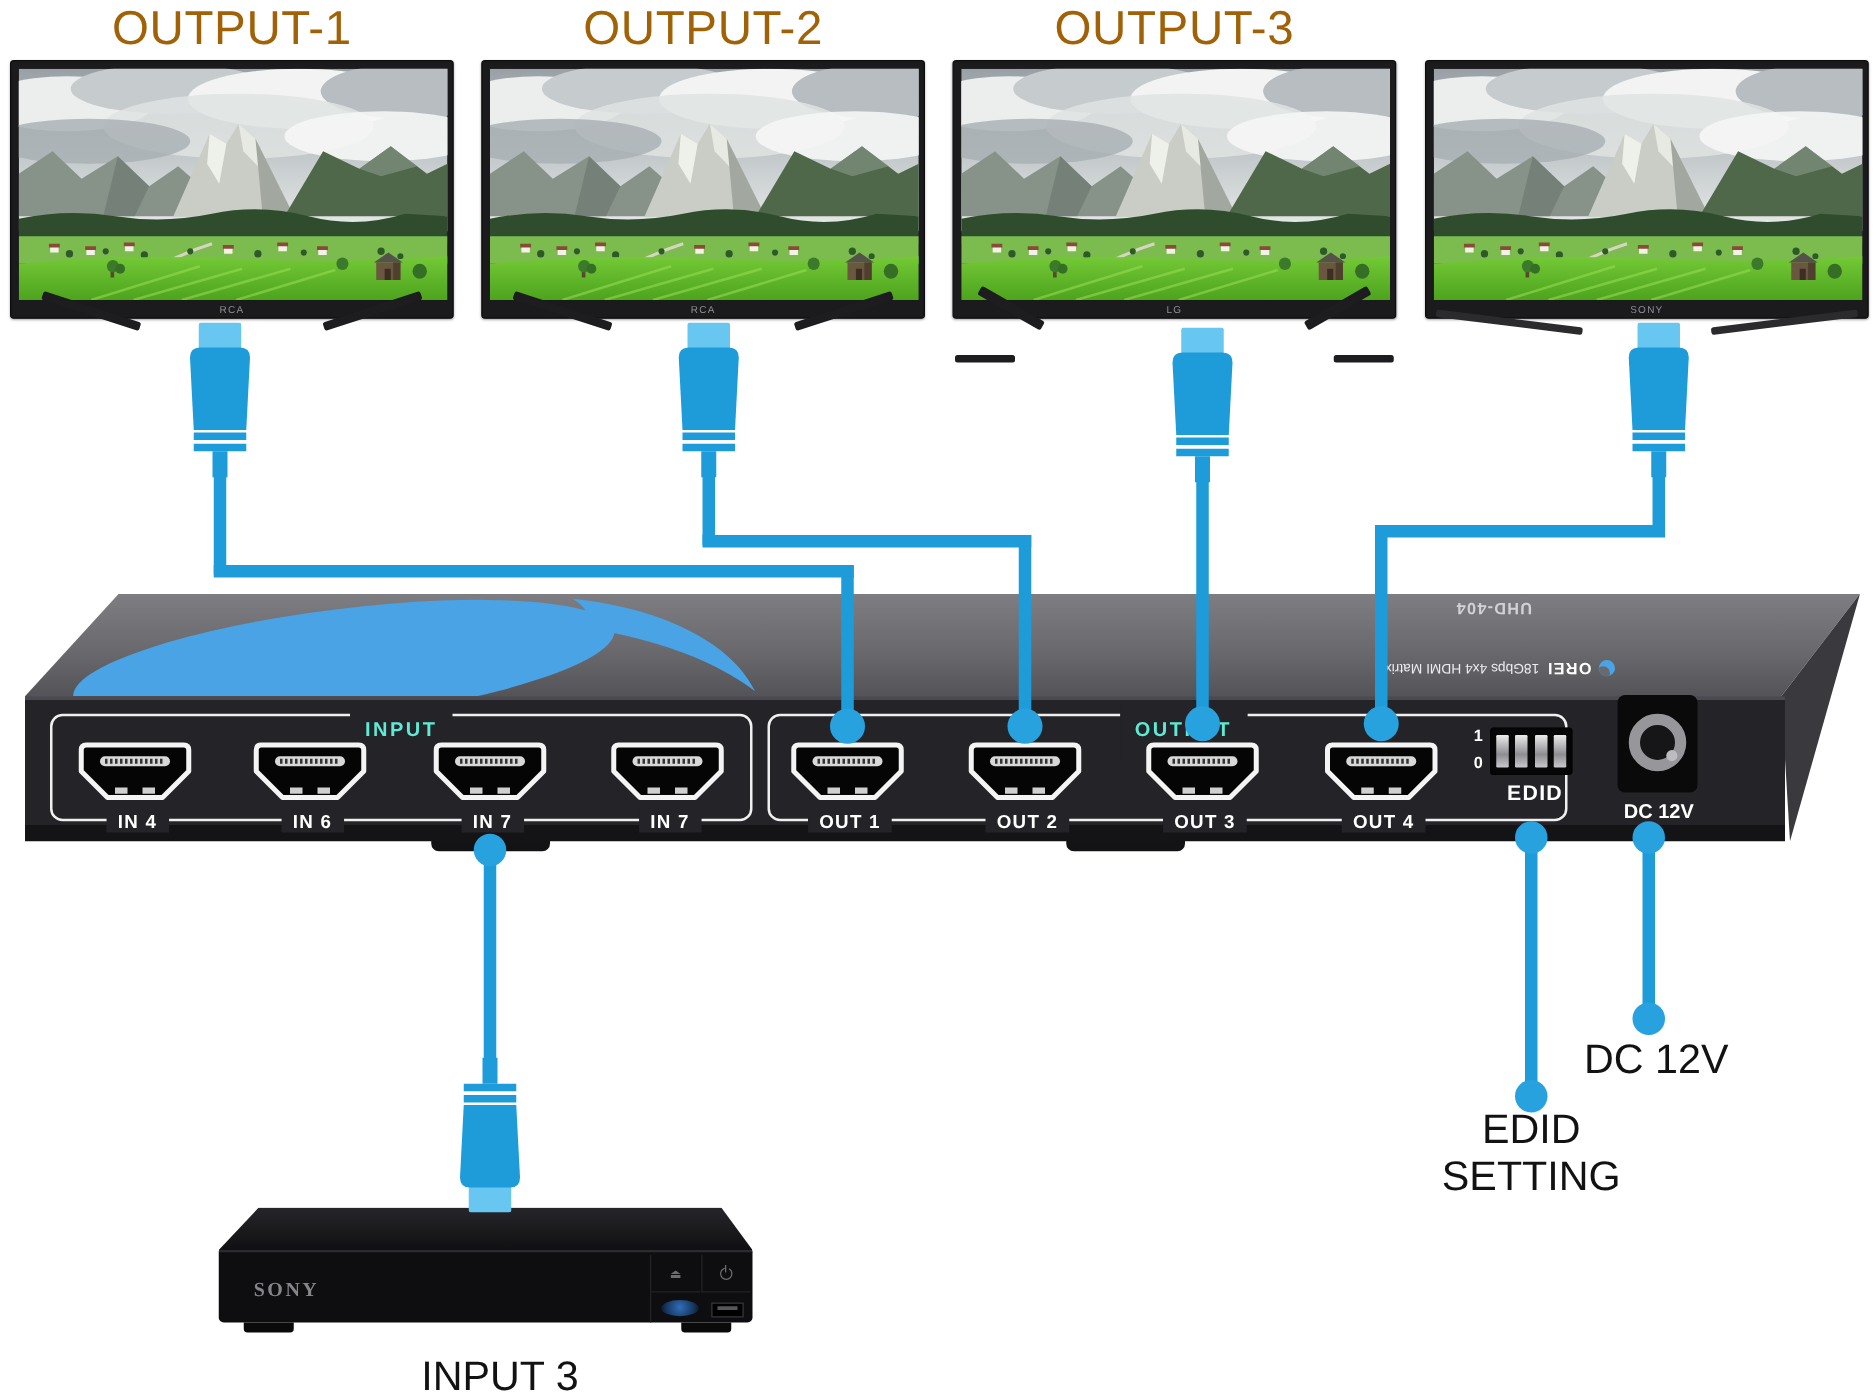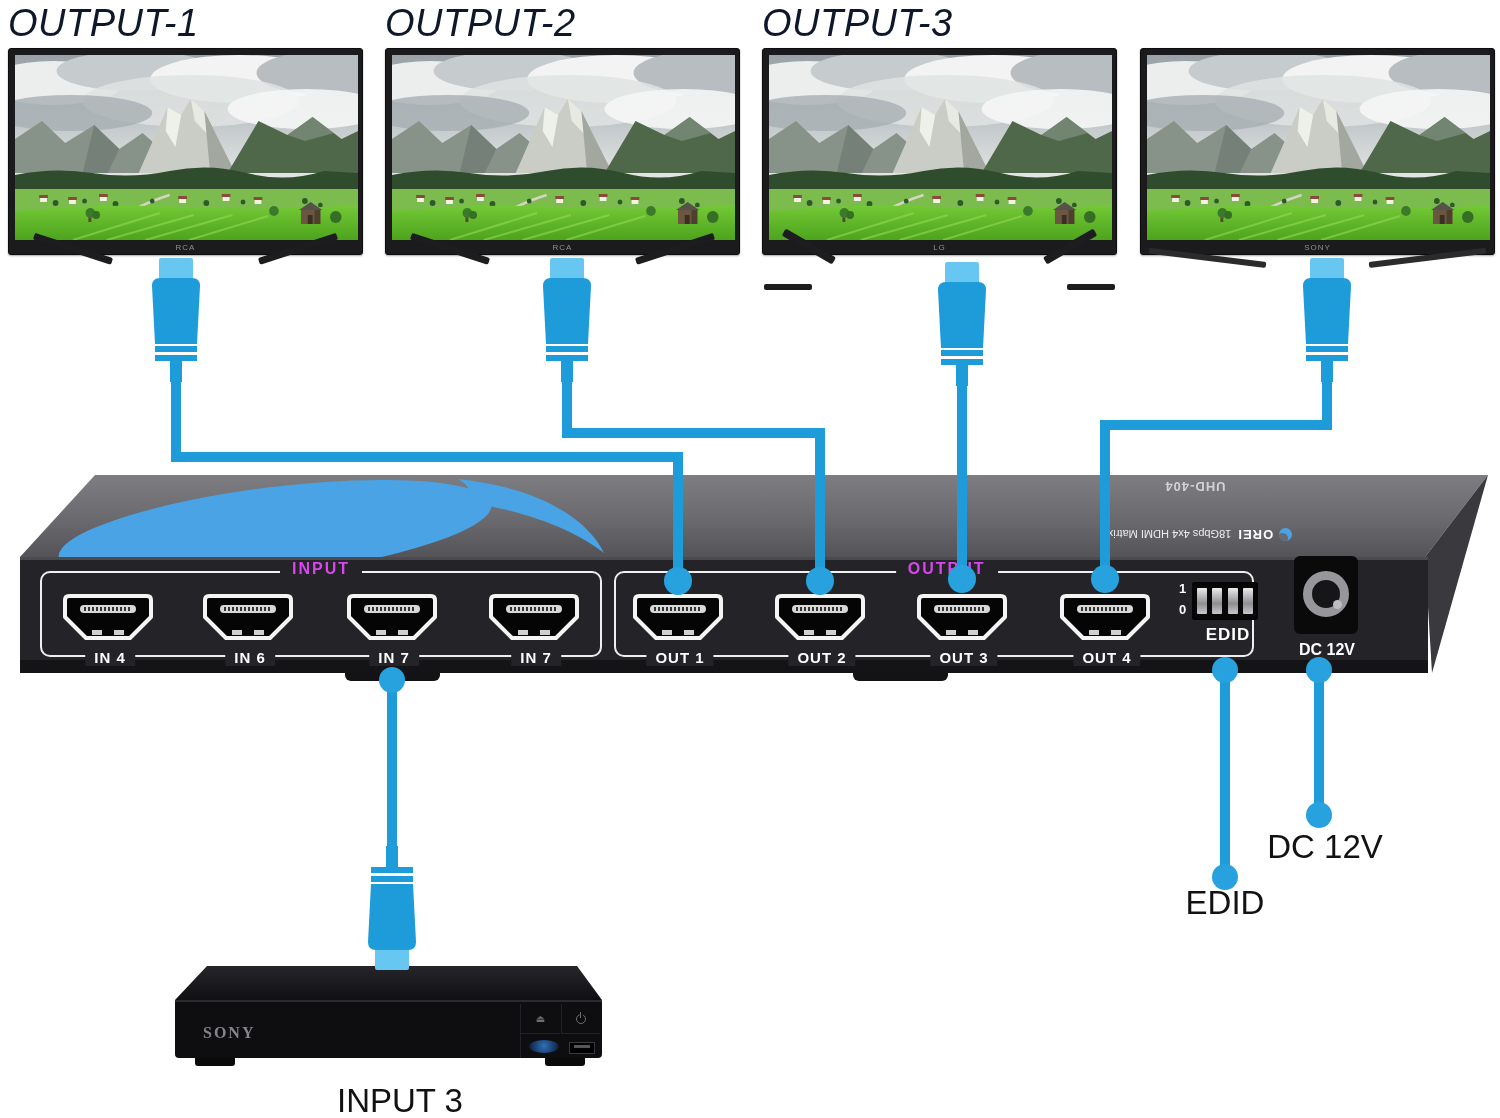--- a/index.html
+++ b/index.html
@@ -6,22 +6,22 @@
     --cable:#1E9CD9; --cable-tip:#67C7F0; --logo-blue:#4AA3E4;
     --front:#242428; --front-dark:#141416; --white-line:#EFEFEF;
     --ink:#161616;
   }
   *{margin:0;padding:0;box-sizing:border-box;}
   body{background:#fff;font-family:"Liberation Sans",sans-serif;}
   .stage{position:relative;width:1500px;height:1118px;background:#fff;overflow:hidden;}
 
   
   .tv-unit{position:absolute;top:0;width:355px;height:300px;}
-  .tv-caption{position:absolute;top:2px;left:0;width:100%;
-    font-size:38px;color:#0f172a;letter-spacing:.5px;font-style:italic;}
+  .tv-caption{position:absolute;top:2px;left:0;width:100%;text-align:center;
+    font-size:38px;color:#a16207;letter-spacing:.5px;}
   .tv-frame{position:absolute;top:48px;left:0;width:355px;height:207px;background:#1b1b1d;
     border:1px solid #0d0d0d;border-radius:3px;box-shadow:0 1px 2px rgba(0,0,0,.35);}
   .tv-screen{position:absolute;left:6px;top:6px;width:343px;height:185px;display:block;}
   .tv-brand{position:absolute;bottom:2px;left:0;width:100%;text-align:center;
     font-size:8px;color:#8f8f93;letter-spacing:1px;}
   .leg{position:absolute;background:#1d1d1f;border-radius:2px;}
   .legA-l{left:22px;top:258px;width:82px;height:7px;transform-origin:100% 50%;transform:rotate(18deg);}
   .legA-r{left:251px;top:258px;width:82px;height:7px;transform-origin:0 50%;transform:rotate(-18deg);}
   .legB-l{left:14px;top:257px;width:58px;height:8px;transform-origin:100% 50%;transform:rotate(30deg);}
   .legB-r{left:283px;top:257px;width:58px;height:8px;transform-origin:0 50%;transform:rotate(-30deg);}
@@ -49,21 +49,21 @@
   .swoosh{position:absolute;inset:0;}
   .top-text{position:absolute;transform:rotate(180deg);text-align:center;color:#d2d2d6;white-space:nowrap;}
   .model-text{left:1095px;top:4px;width:160px;font-size:13px;font-weight:bold;letter-spacing:1px;}
   .tagline-text{left:1030px;top:52px;width:300px;font-size:11px;display:flex;align-items:center;justify-content:center;gap:6px;color:#ececf0;}
   .mini-logo{display:inline-block;width:13px;height:13px;border-radius:50%;background:var(--logo-blue);position:relative;overflow:hidden;}
   .mini-logo::after{content:"";position:absolute;left:4px;top:-3px;width:11px;height:11px;border-radius:50%;background:#6a6a6e;}
   .brand-bold{font-weight:bold;font-size:13px;color:#fff;letter-spacing:1px;}
 
   .port-box{position:absolute;top:571px;height:86px;border:2.5px solid var(--white-line);border-radius:10px;z-index:2;}
   .group-label{position:absolute;top:-13px;transform:translateX(-50%);background:var(--front);
-    padding:0 12px;color:#d946ef;font-size:16px;font-weight:bold;letter-spacing:2px;}
+    padding:16px 12px;color:#5eead4;font-size:16px;font-weight:bold;letter-spacing:2px;}
   .port-label{position:absolute;bottom:-11px;transform:translateX(-50%);background:var(--front);
     padding:0 9px;color:#fff;font-size:15px;font-weight:bold;letter-spacing:1px;white-space:nowrap;}
   .hdmi-port{position:absolute;top:593px;width:92px;height:52px;z-index:3;}
 
   .dip{position:absolute;left:1192px;top:582px;width:66px;height:38px;background:#070708;border-radius:3px;
     z-index:3;display:flex;align-items:center;justify-content:space-evenly;box-shadow:inset 0 0 4px #000;}
   .lever{width:10px;height:26px;background:linear-gradient(180deg,#ececec,#8e8e92 60%,#c9c9cd);border-radius:1px;}
   .dip-num{position:absolute;color:#fff;font-size:13px;font-weight:bold;z-index:3;}
   .edid-label{position:absolute;left:1193px;top:625px;width:70px;text-align:center;color:#fff;
     font-size:17px;font-weight:bold;letter-spacing:1px;z-index:3;}
@@ -354,20 +354,21 @@
   <div class="callout-line" style="left:387px;top:680px;height:172px"></div>
   <svg class="hdmi-plug flip" style="left:364px;top:846px" viewBox="0 0 56 124">
       <use href="#hdmi-plug-shape"></use>
     </svg>
 
   <div class="callout-dot" style="left:1212px;top:657px"></div>
   <div class="callout-line" style="left:1220px;top:668px;height:210px"></div>
   <div class="callout-dot" style="left:1212px;top:864px"></div>
   <div class="big-label" style="left:1125px;top:884px;width:200px;line-height:38px">
     <div>EDID</div>
+    <div>SETTING</div>
   </div>
 
   <div class="callout-dot" style="left:1306px;top:657px"></div>
   <div class="callout-line" style="left:1314px;top:668px;height:148px"></div>
   <div class="callout-dot" style="left:1306px;top:802px"></div>
   <div class="big-label" style="left:1245px;top:828px;width:160px">DC 12V</div>
 
   <div class="player-top"></div>
   <div class="player-front">
     <span class="sony-logo">SONY</span>

